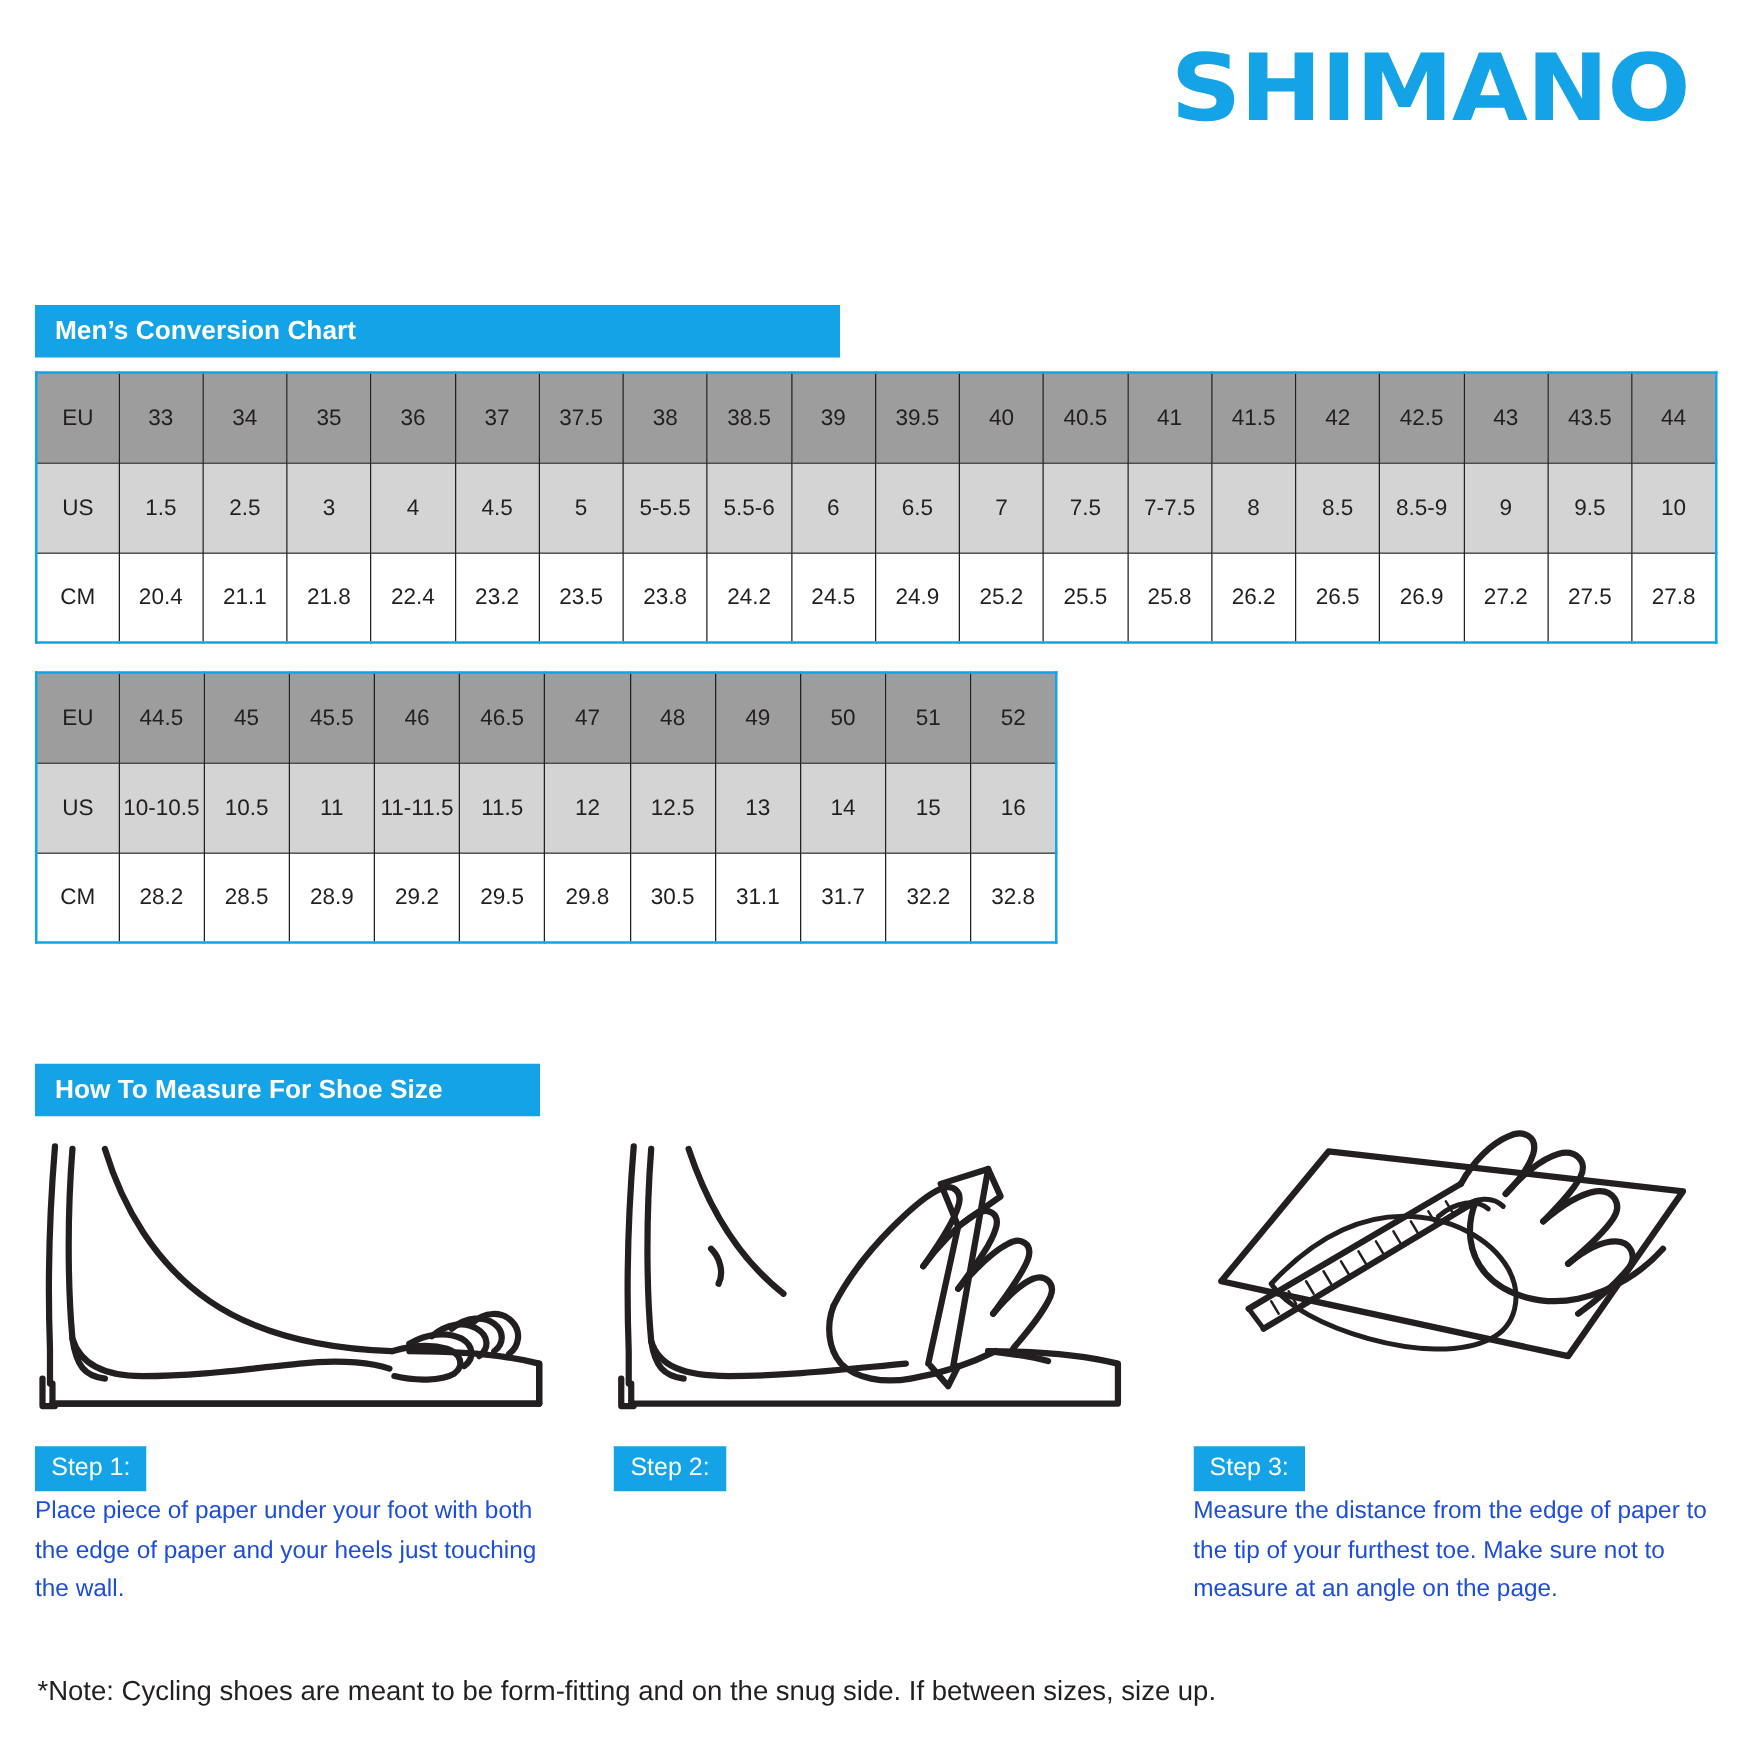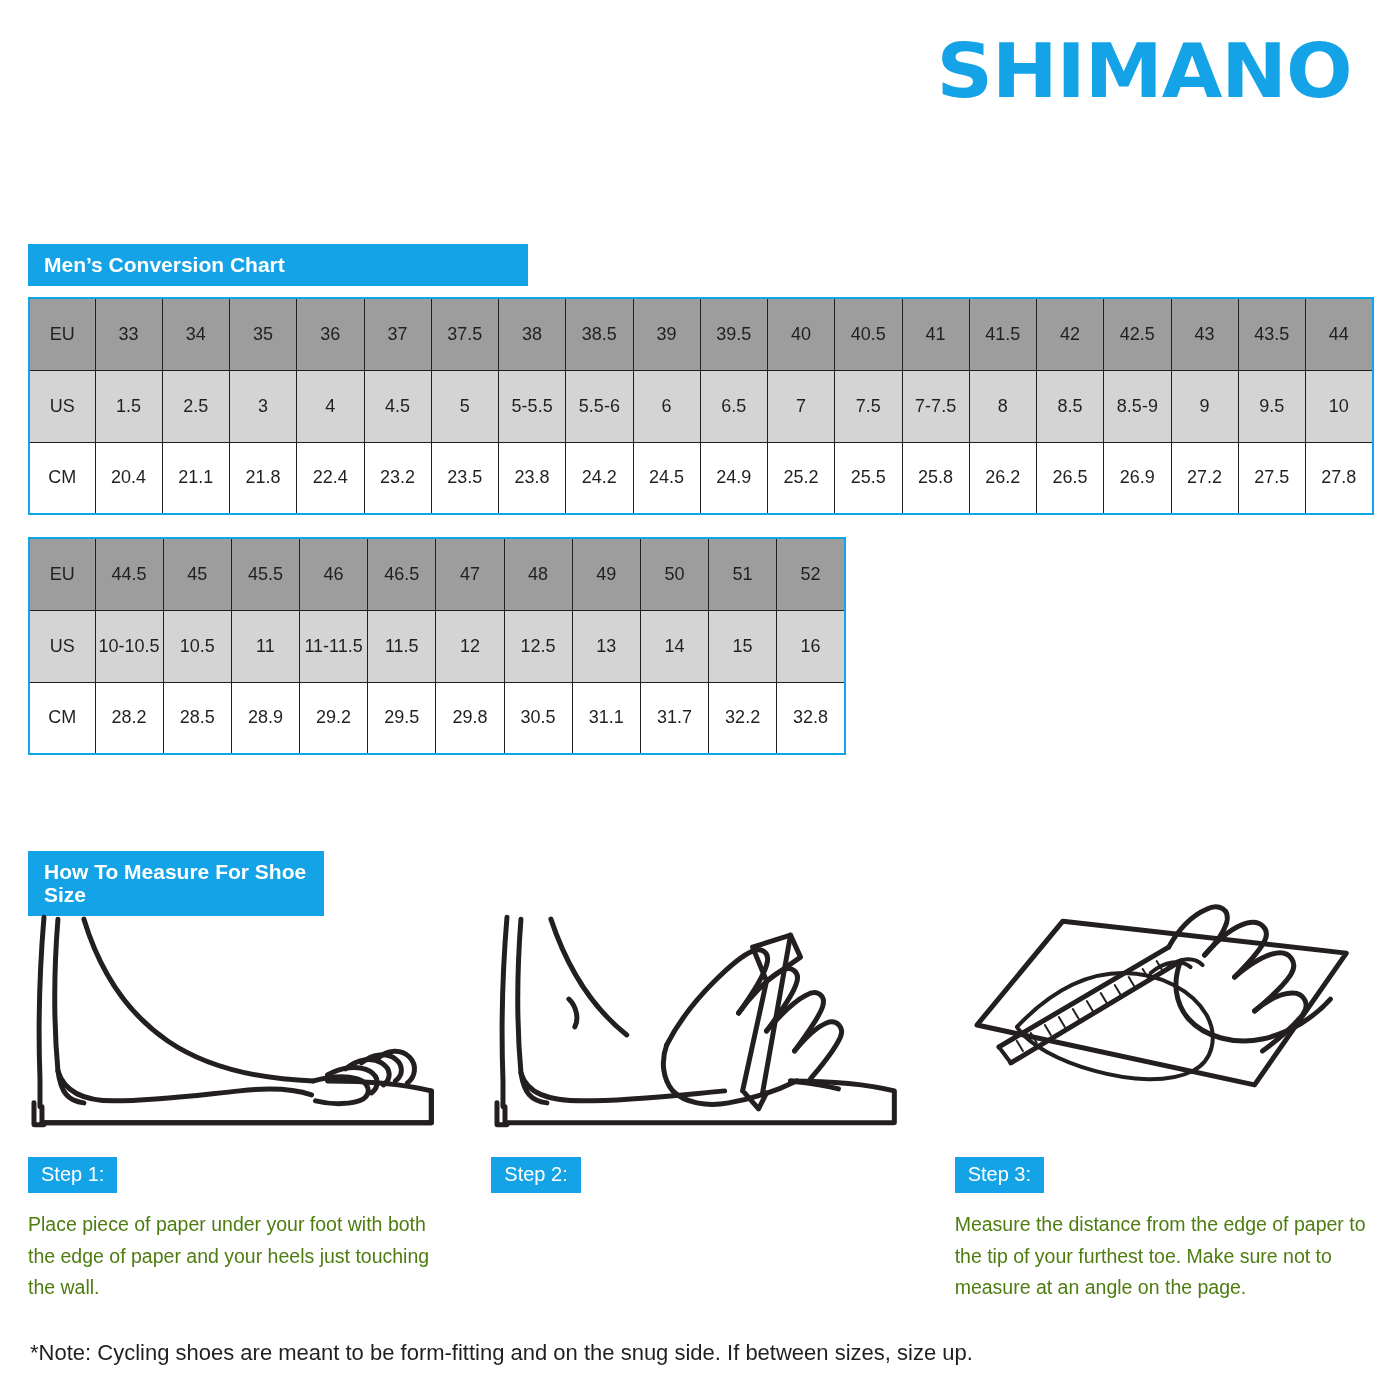--- a/index.html
+++ b/index.html
@@ -39,21 +39,21 @@
     font-weight: 600;
     padding: 9px 16px 10px 16px;
     display: inline-block;
     line-height: 1.1;
   }
 
   .chart-title-wrap {
     position: absolute;
     left: 28px;
     top: 244px;
-    width: 500px;
+    width: 644px;
   }
   .chart-title-wrap .tab { display: block; width: 100%; }
 
   
   table.size-table {
     border-collapse: collapse;
     table-layout: fixed;
     position: absolute;
     border: 2px solid #0ea5e9;
   }
@@ -74,21 +74,21 @@
   #table1 { left: 28px; top: 297px; width: 1344px; }
   #table1 col.lbl { width: 66px; }
   #table2 { left: 28px; top: 537px; width: 816px; }
   #table2 col.lbl { width: 66px; }
 
   
   .howto-title-wrap {
     position: absolute;
     left: 28px;
     top: 851px;
-    width: 296px;
+    width: 404px;
     border-radius: 18px;
   }
   .howto-title-wrap .tab { display: block; width: 100%; }
 
   .steps {
     position: absolute;
     left: 28px;
     top: 895px;
     width: 1344px;
     display: flex;
@@ -103,24 +103,23 @@
   .step-label {
     display: inline-block;
     background: #14a3e6;
     color: #ffffff;
     font-size: 20px;
     font-weight: 500;
     padding: 6px 13px 7px 13px;
     margin-top: 12px;
   }
   .step-text {
-    margin-top: 16px;
     font-size: 19.5px;
     line-height: 1.62;
-    color: #4d7c0f;
+    color: #1d4ed8;
   }
 
   .note {
     position: absolute;
     left: 30px;
     top: 1340px;
     font-size: 22px;
     color: #231f20;
   }
 </style>

